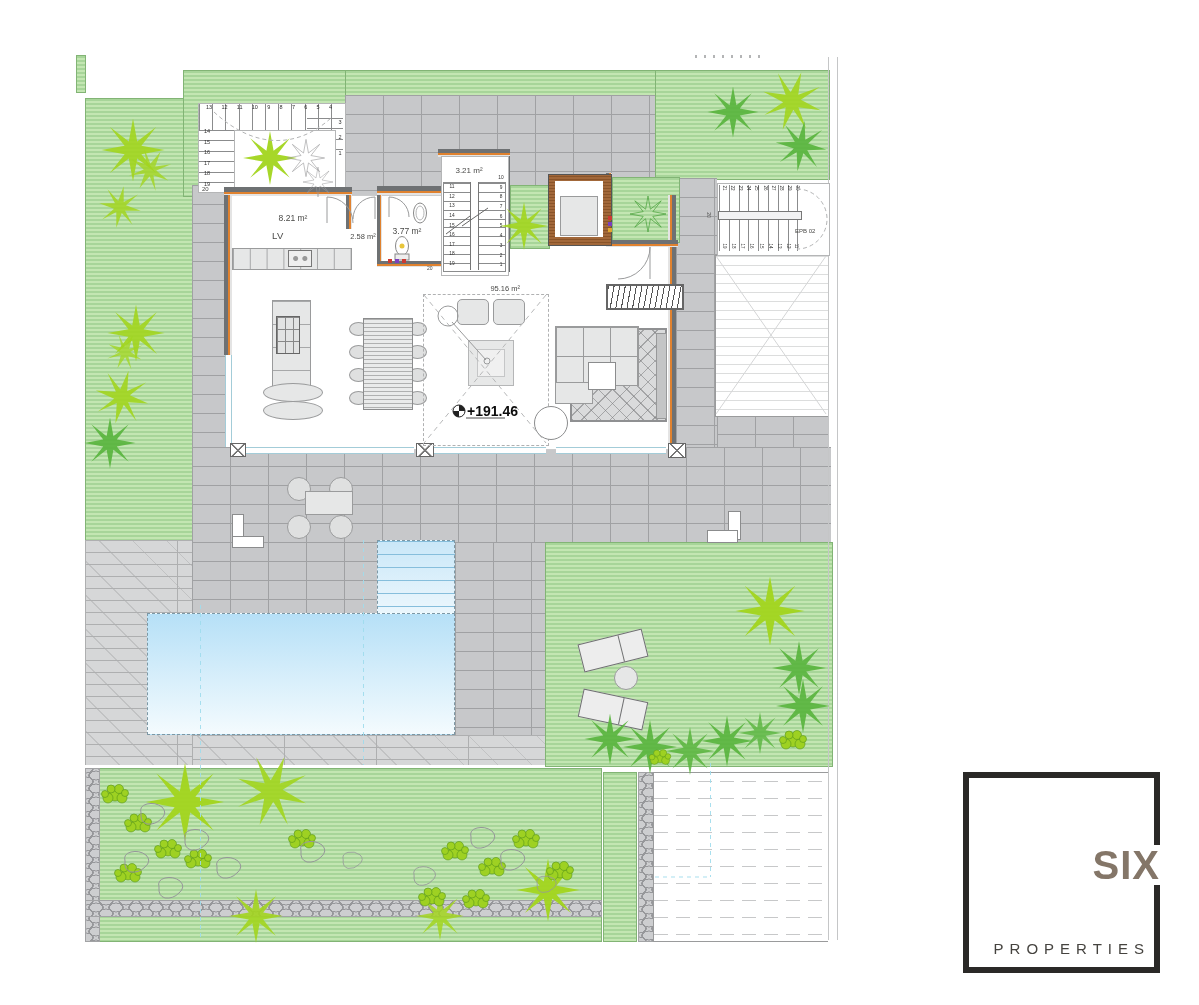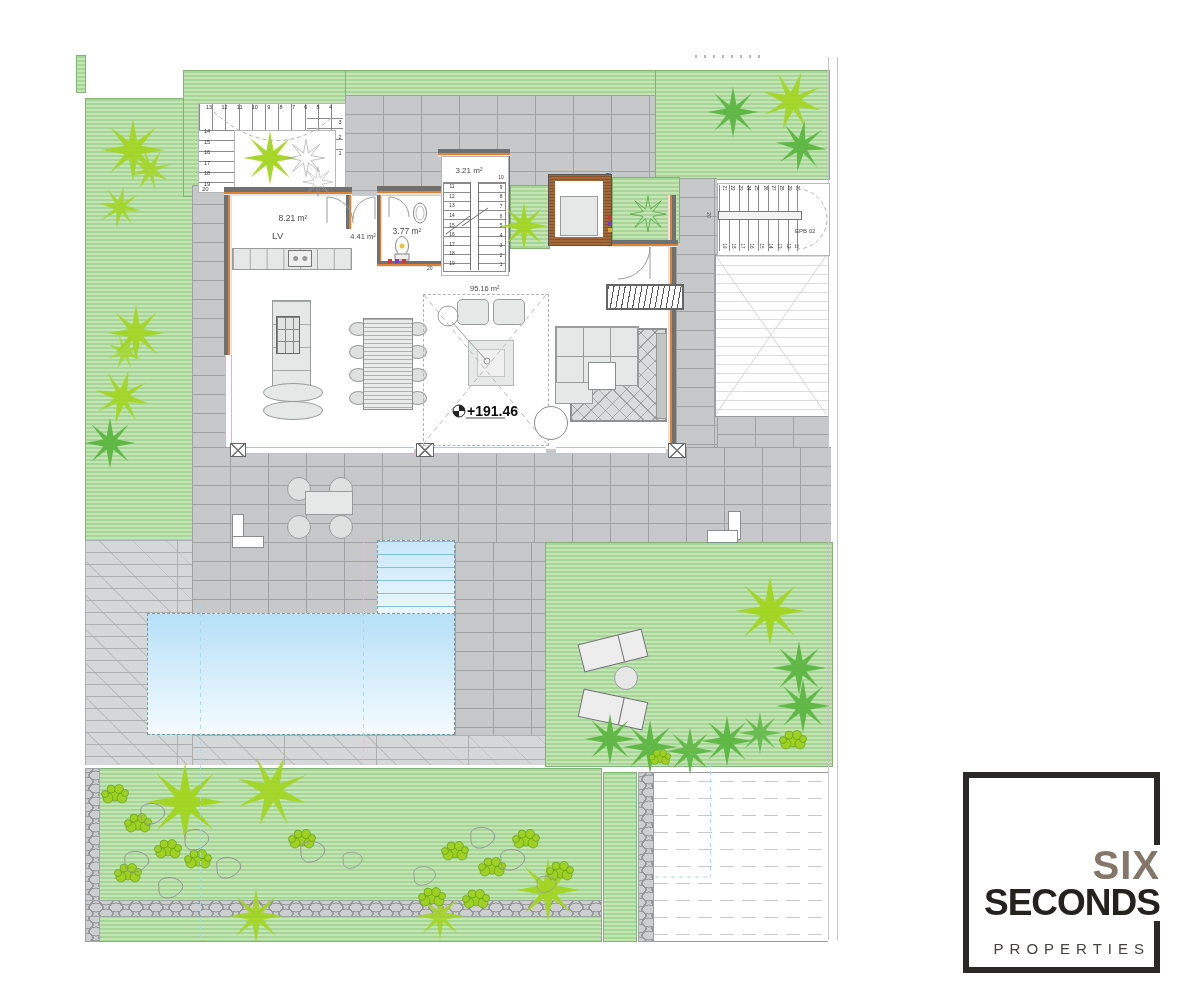--- a/index.html
+++ b/index.html
@@ -407,29 +407,28 @@
 
     <g fill="none" stroke="#9fdcec" stroke-dasharray="4 4" opacity=".9">
       <path d="M200.5,605 V940"></path>
         <path d="M363.5,540 V765"></path>
       <path d="M710.5,763 V877 M655,877 H710"></path>
     </g>
   </svg>
 
   <div class="abs lbl" style="left:264px;top:213px;width:58px;text-align:center;font-size:8.5px">8.21 m²</div>
   <div class="abs lbl" style="left:272px;top:230px;font-size:9.5px;letter-spacing:.5px">LV</div>
-  <div class="abs lbl" style="left:346px;top:232px;width:34px;text-align:center;font-size:7.5px">4.41 m²</div>
+  <div class="abs lbl" style="left:346px;top:232px;width:34px;text-align:center;font-size:7.5px">2.58 m²</div>
   <div class="abs lbl" style="left:385px;top:226px;width:44px;text-align:center;font-size:8.5px">3.77 m²</div>
   <div class="abs lbl" style="left:445px;top:166px;width:48px;text-align:center;font-size:8px">3.21 m²</div>
-  <div class="abs lbl" style="left:470px;top:284px;width:50px;text-align:left;font-size:7.5px">95.16 m²</div>
+  <div class="abs lbl" style="left:470px;top:284px;width:50px;text-align:right;font-size:7.5px">95.16 m²</div>
   <div class="abs lbl" style="left:467px;top:403px;font-size:14px;font-weight:bold;color:#0c0c0c">+191.46</div>
   <div class="abs lbl" style="left:795px;top:228px;font-size:6px">EPB 02</div>
   <div class="abs lbl" style="left:202px;top:186px;font-size:6px">20</div>
   <div class="abs lbl" style="left:427px;top:265px;font-size:5px">20</div>
   <div class="abs lbl" style="left:706px;top:212px;font-size:5px;transform:rotate(90deg)">20</div>
 
   <div class="abs logo-box" style="left:963px;top:772px;width:185px;height:189px">
     <span class="logo-line" id="logo-six">SIX</span>
-    <span class="logo-line" id="logo-seconds">SECONDS</span>
     <span class="logo-line" id="logo-props">PROPERTIES</span>
   </div>
 
 </div>
 
 </body></html>

